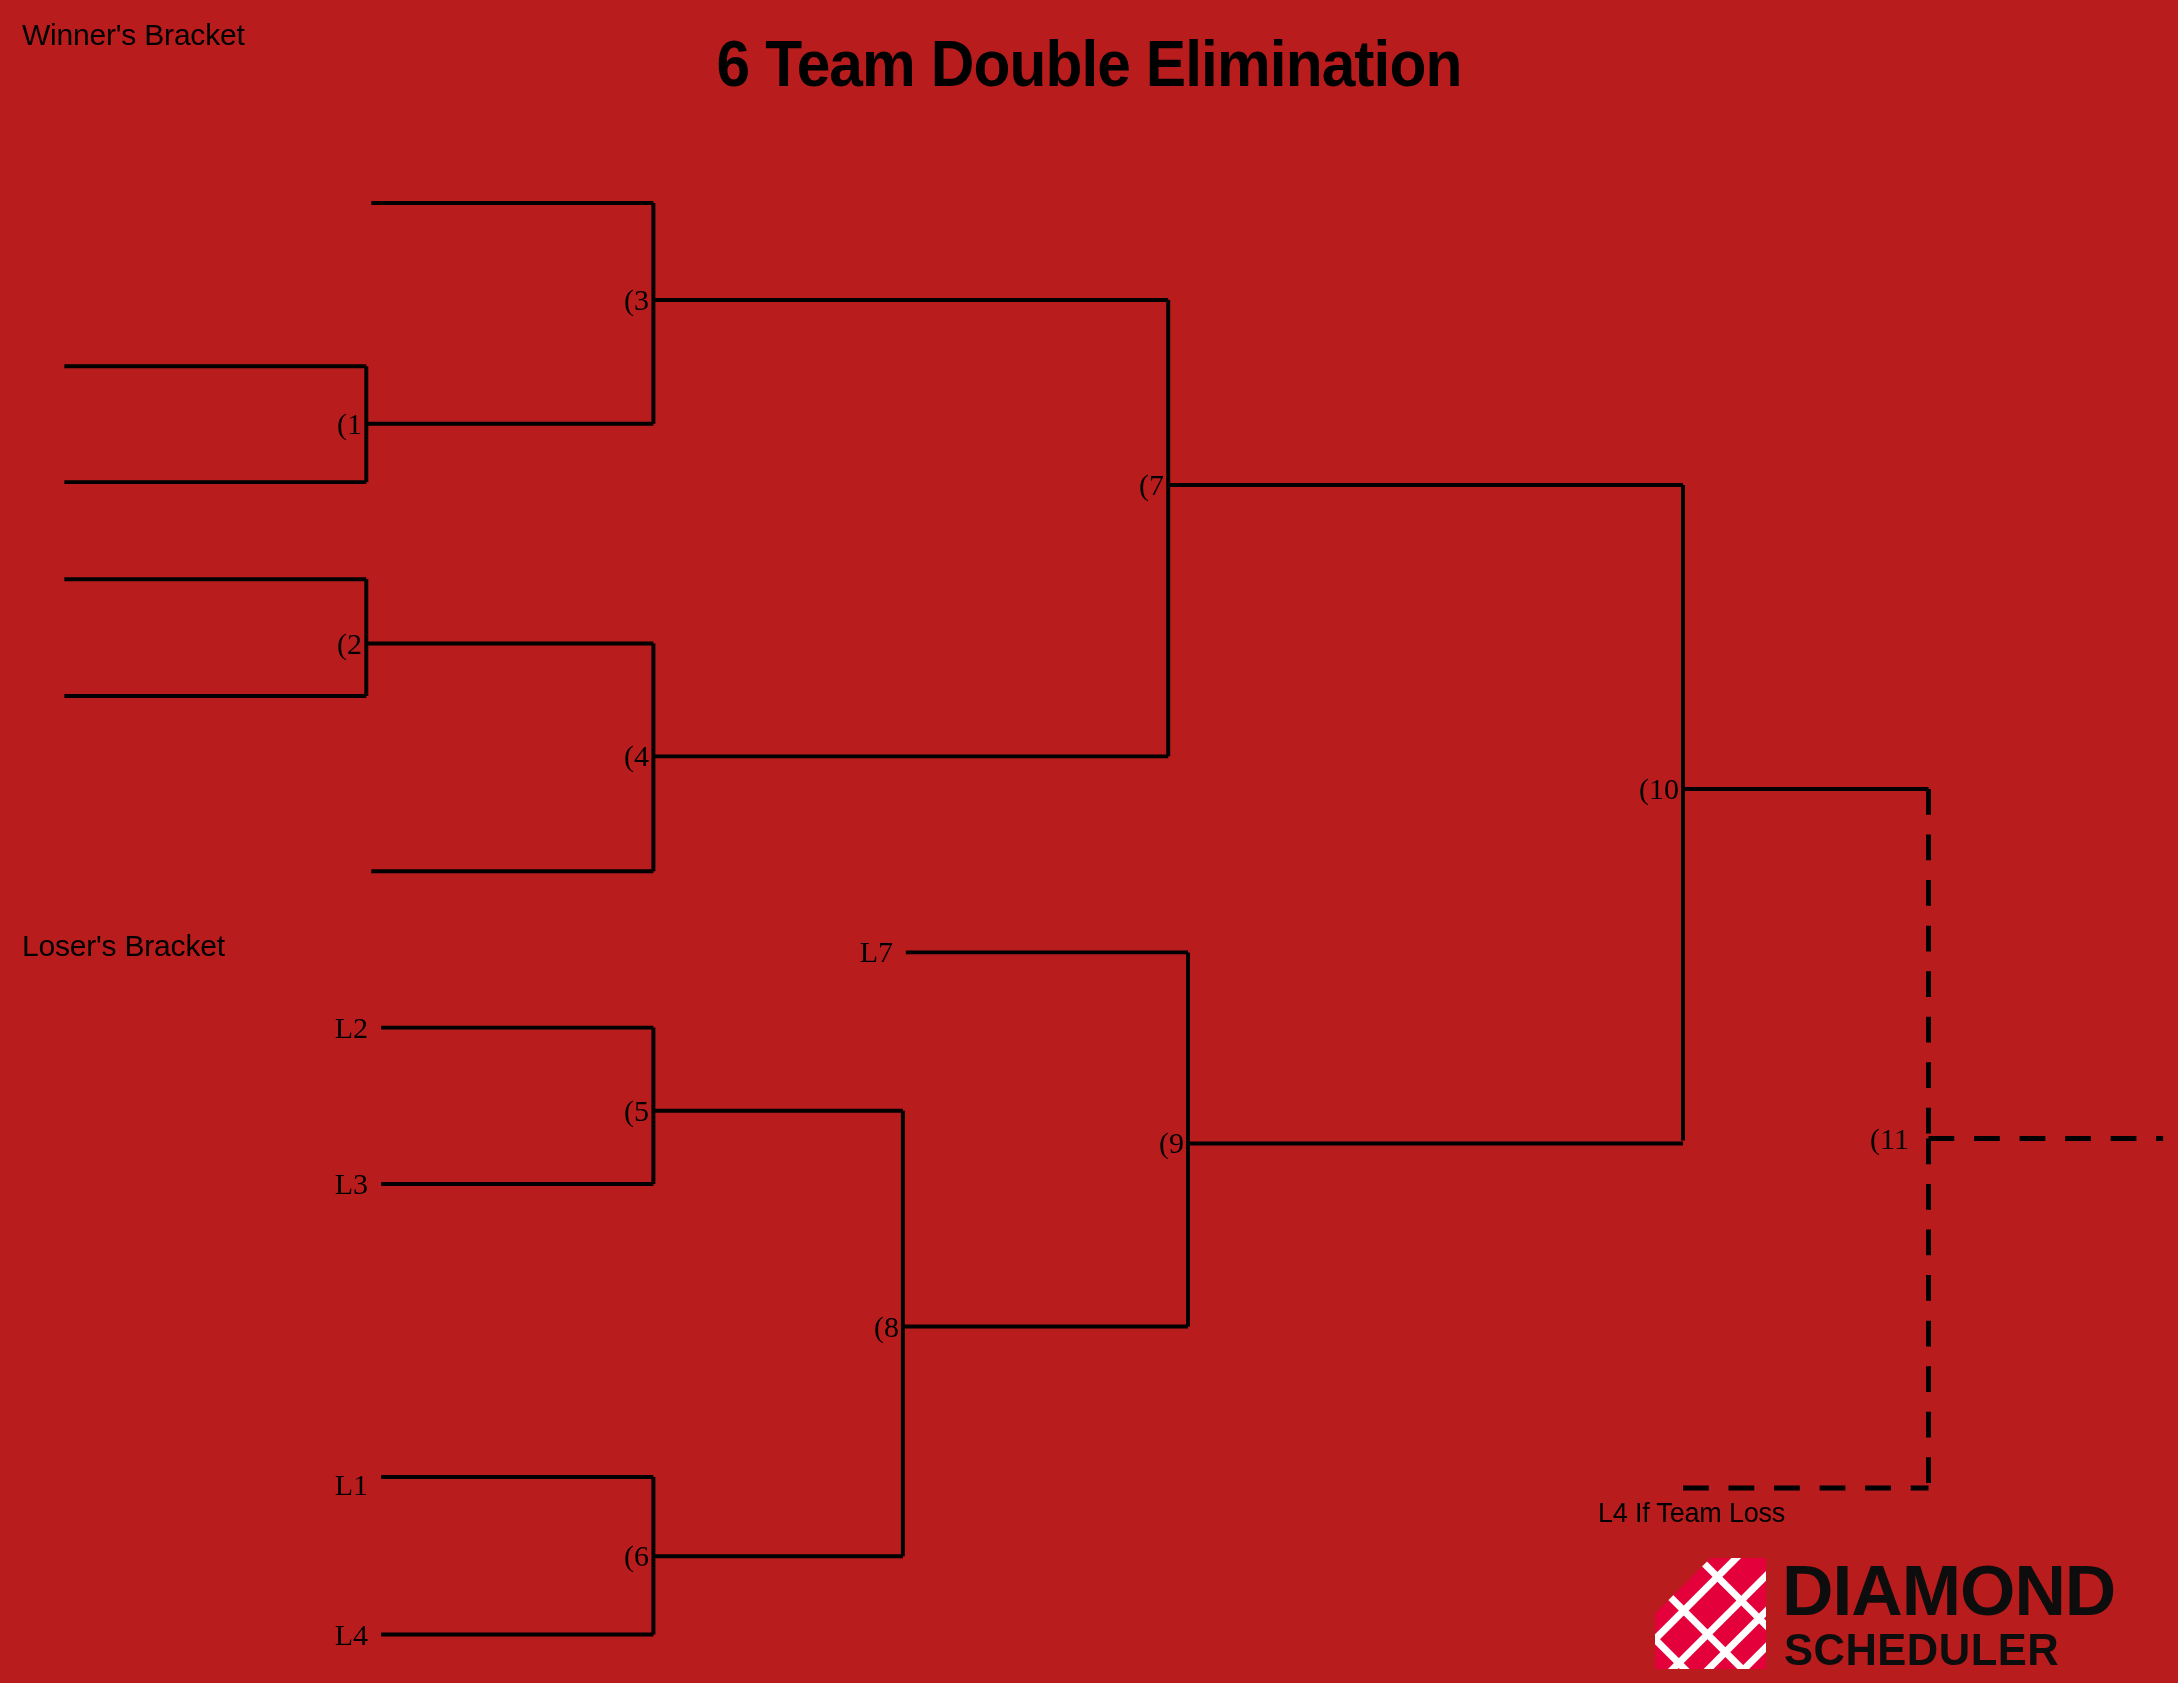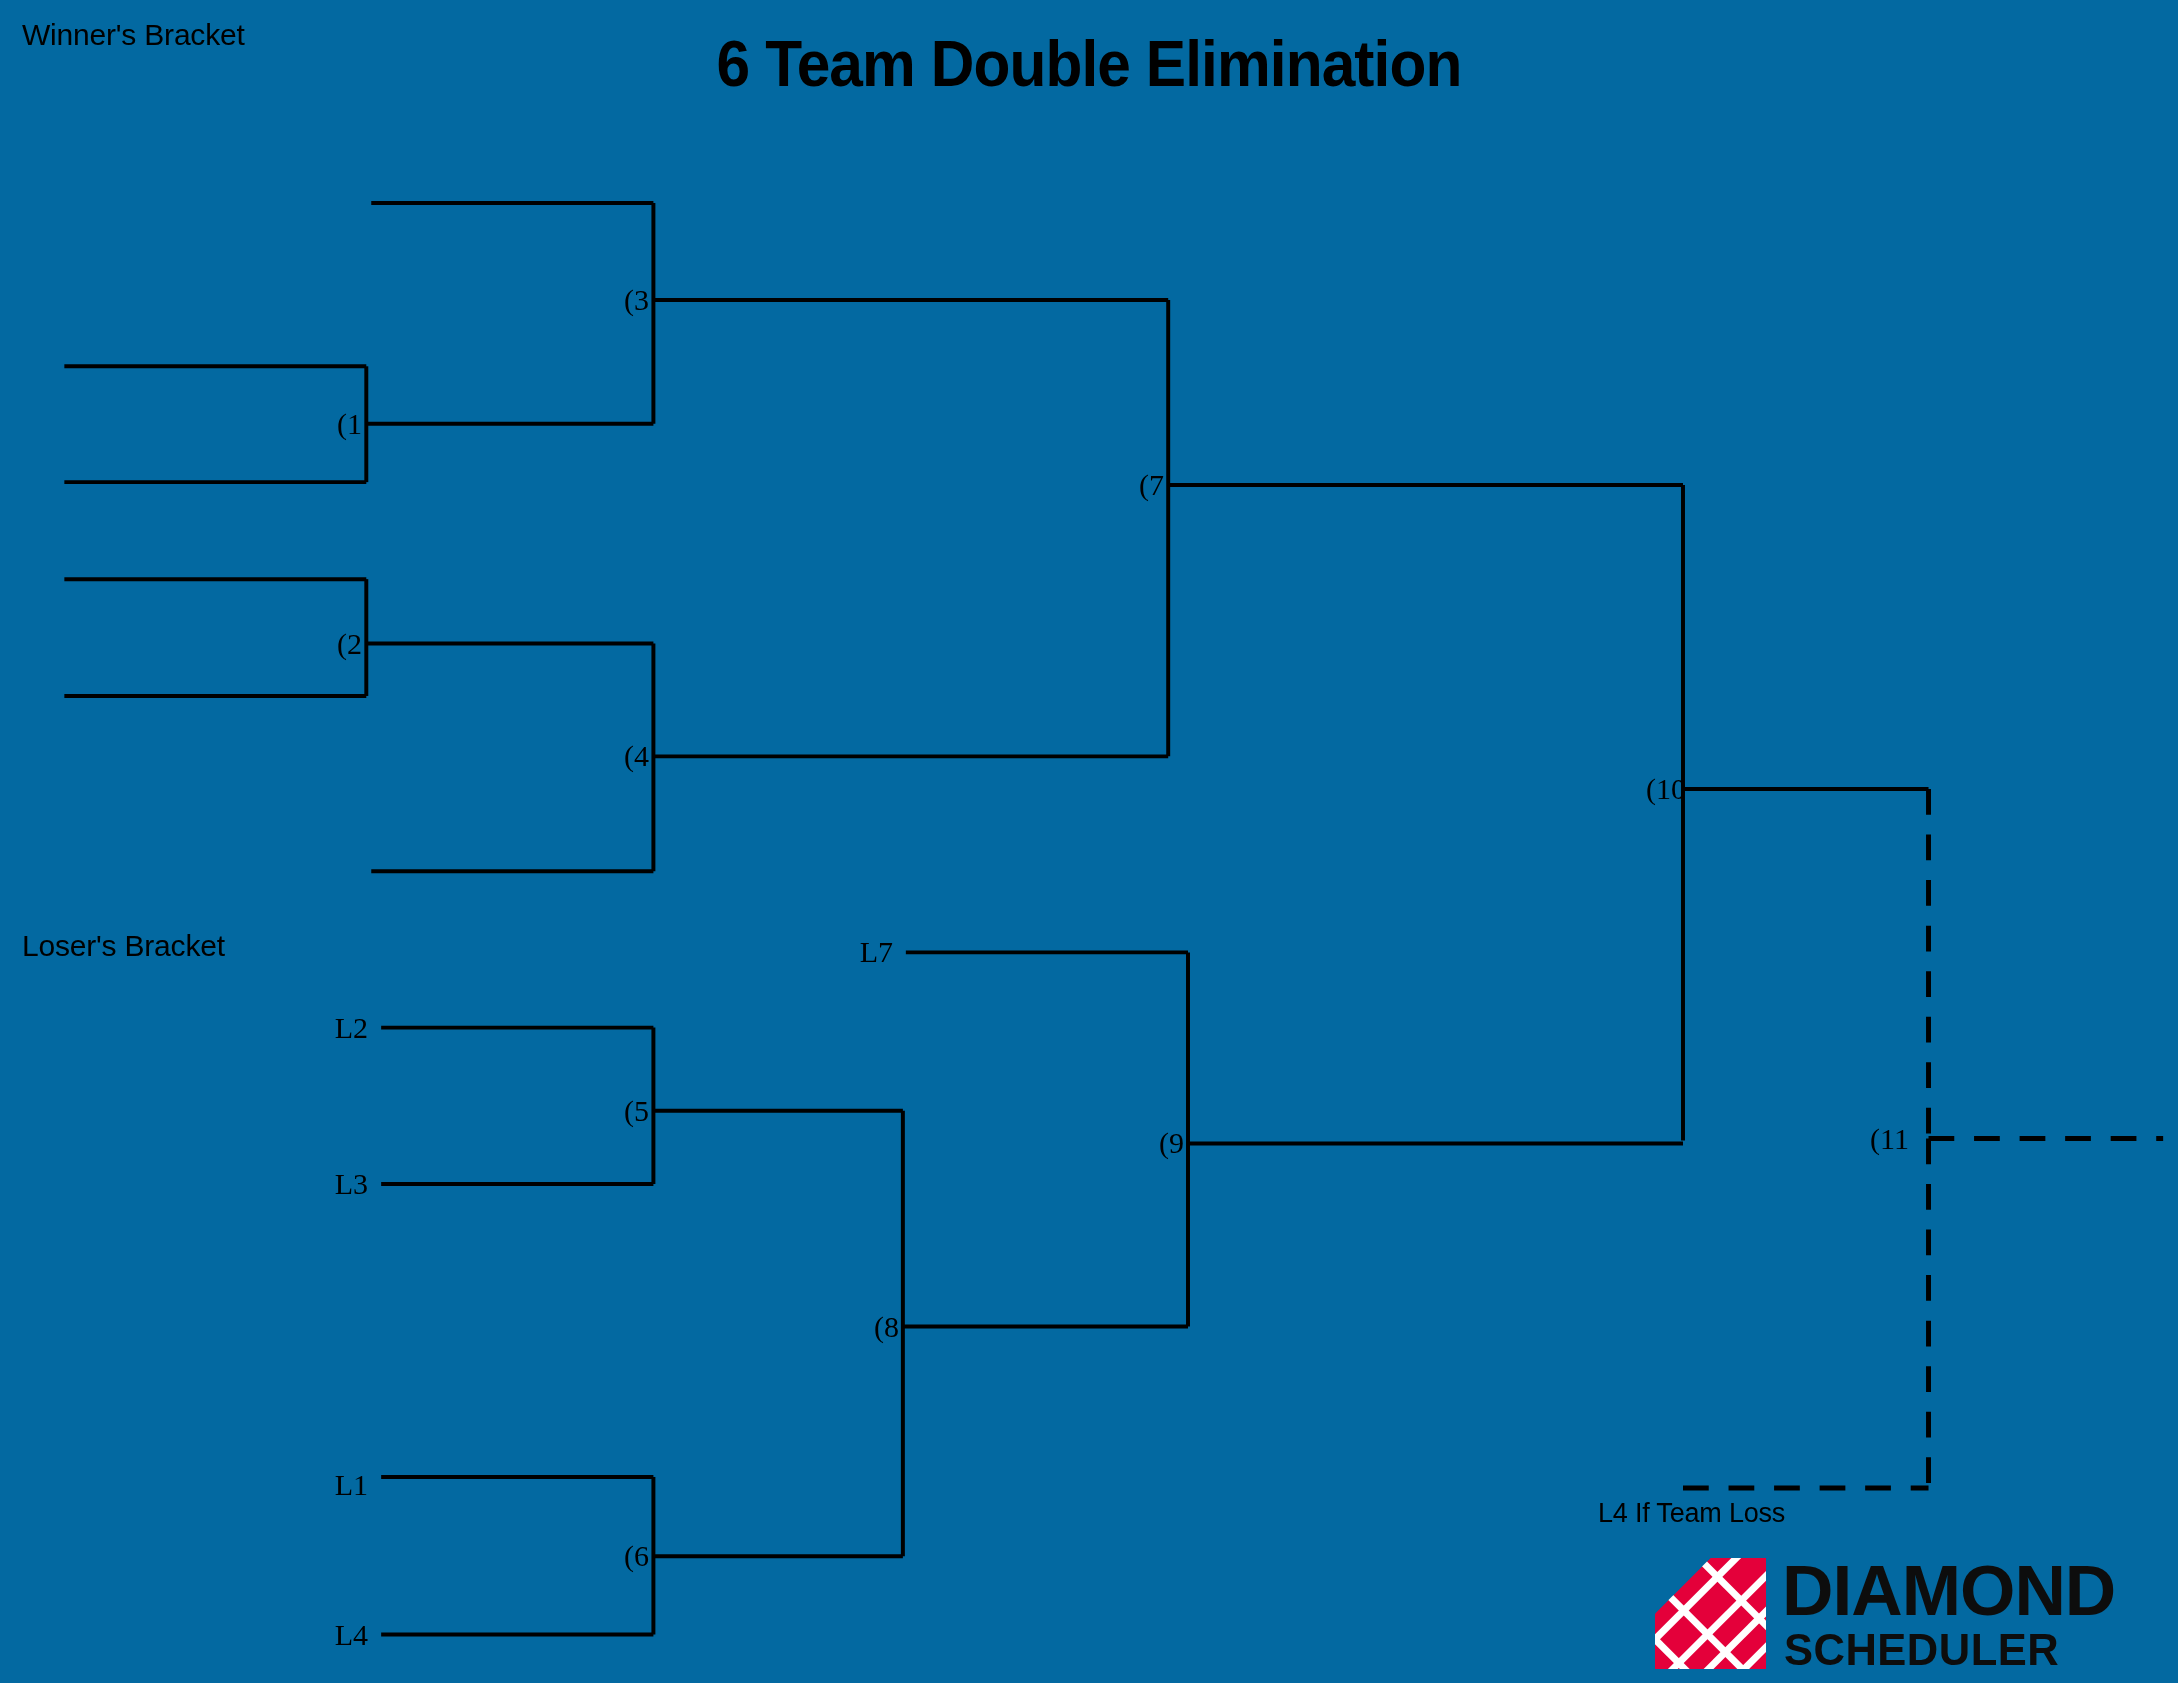--- a/index.html
+++ b/index.html
@@ -4,21 +4,21 @@
 <style>
   html, body {
     margin: 0;
     padding: 0;
     background: #ffffff;
   }
   #page {
     position: relative;
     width: 2178px;
     height: 1683px;
-    background: #0369a1;
+    background: #b91c1c;
     overflow: hidden;
     font-family: "Liberation Sans", sans-serif;
   }
   #bracket-svg {
     position: absolute;
     left: 0;
     top: 0;
     width: 2178px;
     height: 1683px;
   }
@@ -161,21 +161,21 @@
       <path d="M 1700 1503 L 1948 1503"></path>
       <path d="M 1948 1150 L 2185 1150"></path>
     </g>
   </svg>
 
   <div class="game-label" style="left:366px; top:424px;">(1</div>
   <div class="game-label" style="left:366px; top:644px;">(2</div>
   <div class="game-label" style="left:653px; top:300px;">(3</div>
   <div class="game-label" style="left:653px; top:756px;">(4</div>
   <div class="game-label" style="left:1168px; top:485px;">(7</div>
-  <div class="game-label" style="left:1683px; top:789px;margin-left:7px;">(10</div>
+  <div class="game-label" style="left:1683px; top:789px;">(10</div>
 
   <div class="seed-label" style="left:376px; top:1028px;">L2</div>
   <div class="seed-label" style="left:376px; top:1184px;">L3</div>
   <div class="seed-label" style="left:376px; top:1477px;margin-top:8px;">L1</div>
   <div class="seed-label" style="left:376px; top:1635px;">L4</div>
   <div class="seed-label" style="left:901px; top:952px;">L7</div>
 
   <div class="game-label" style="left:653px; top:1111px;">(5</div>
   <div class="game-label" style="left:653px; top:1556px;">(6</div>
   <div class="game-label" style="left:903px; top:1327px;">(8</div>

